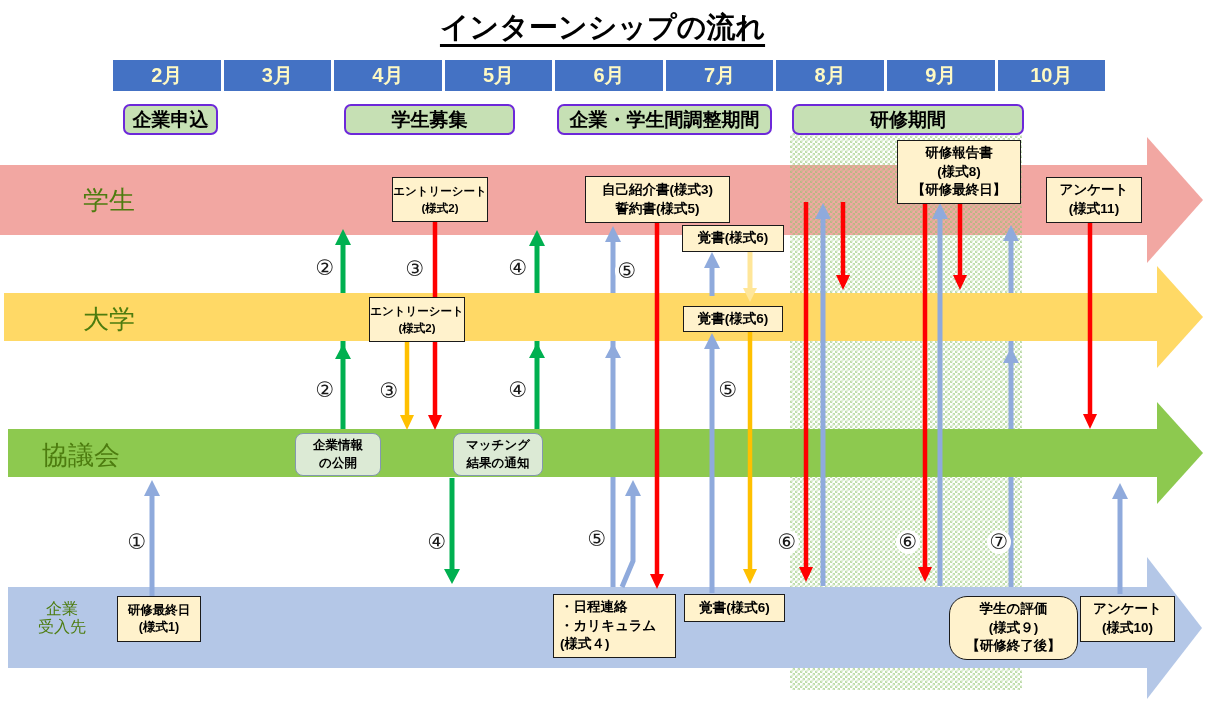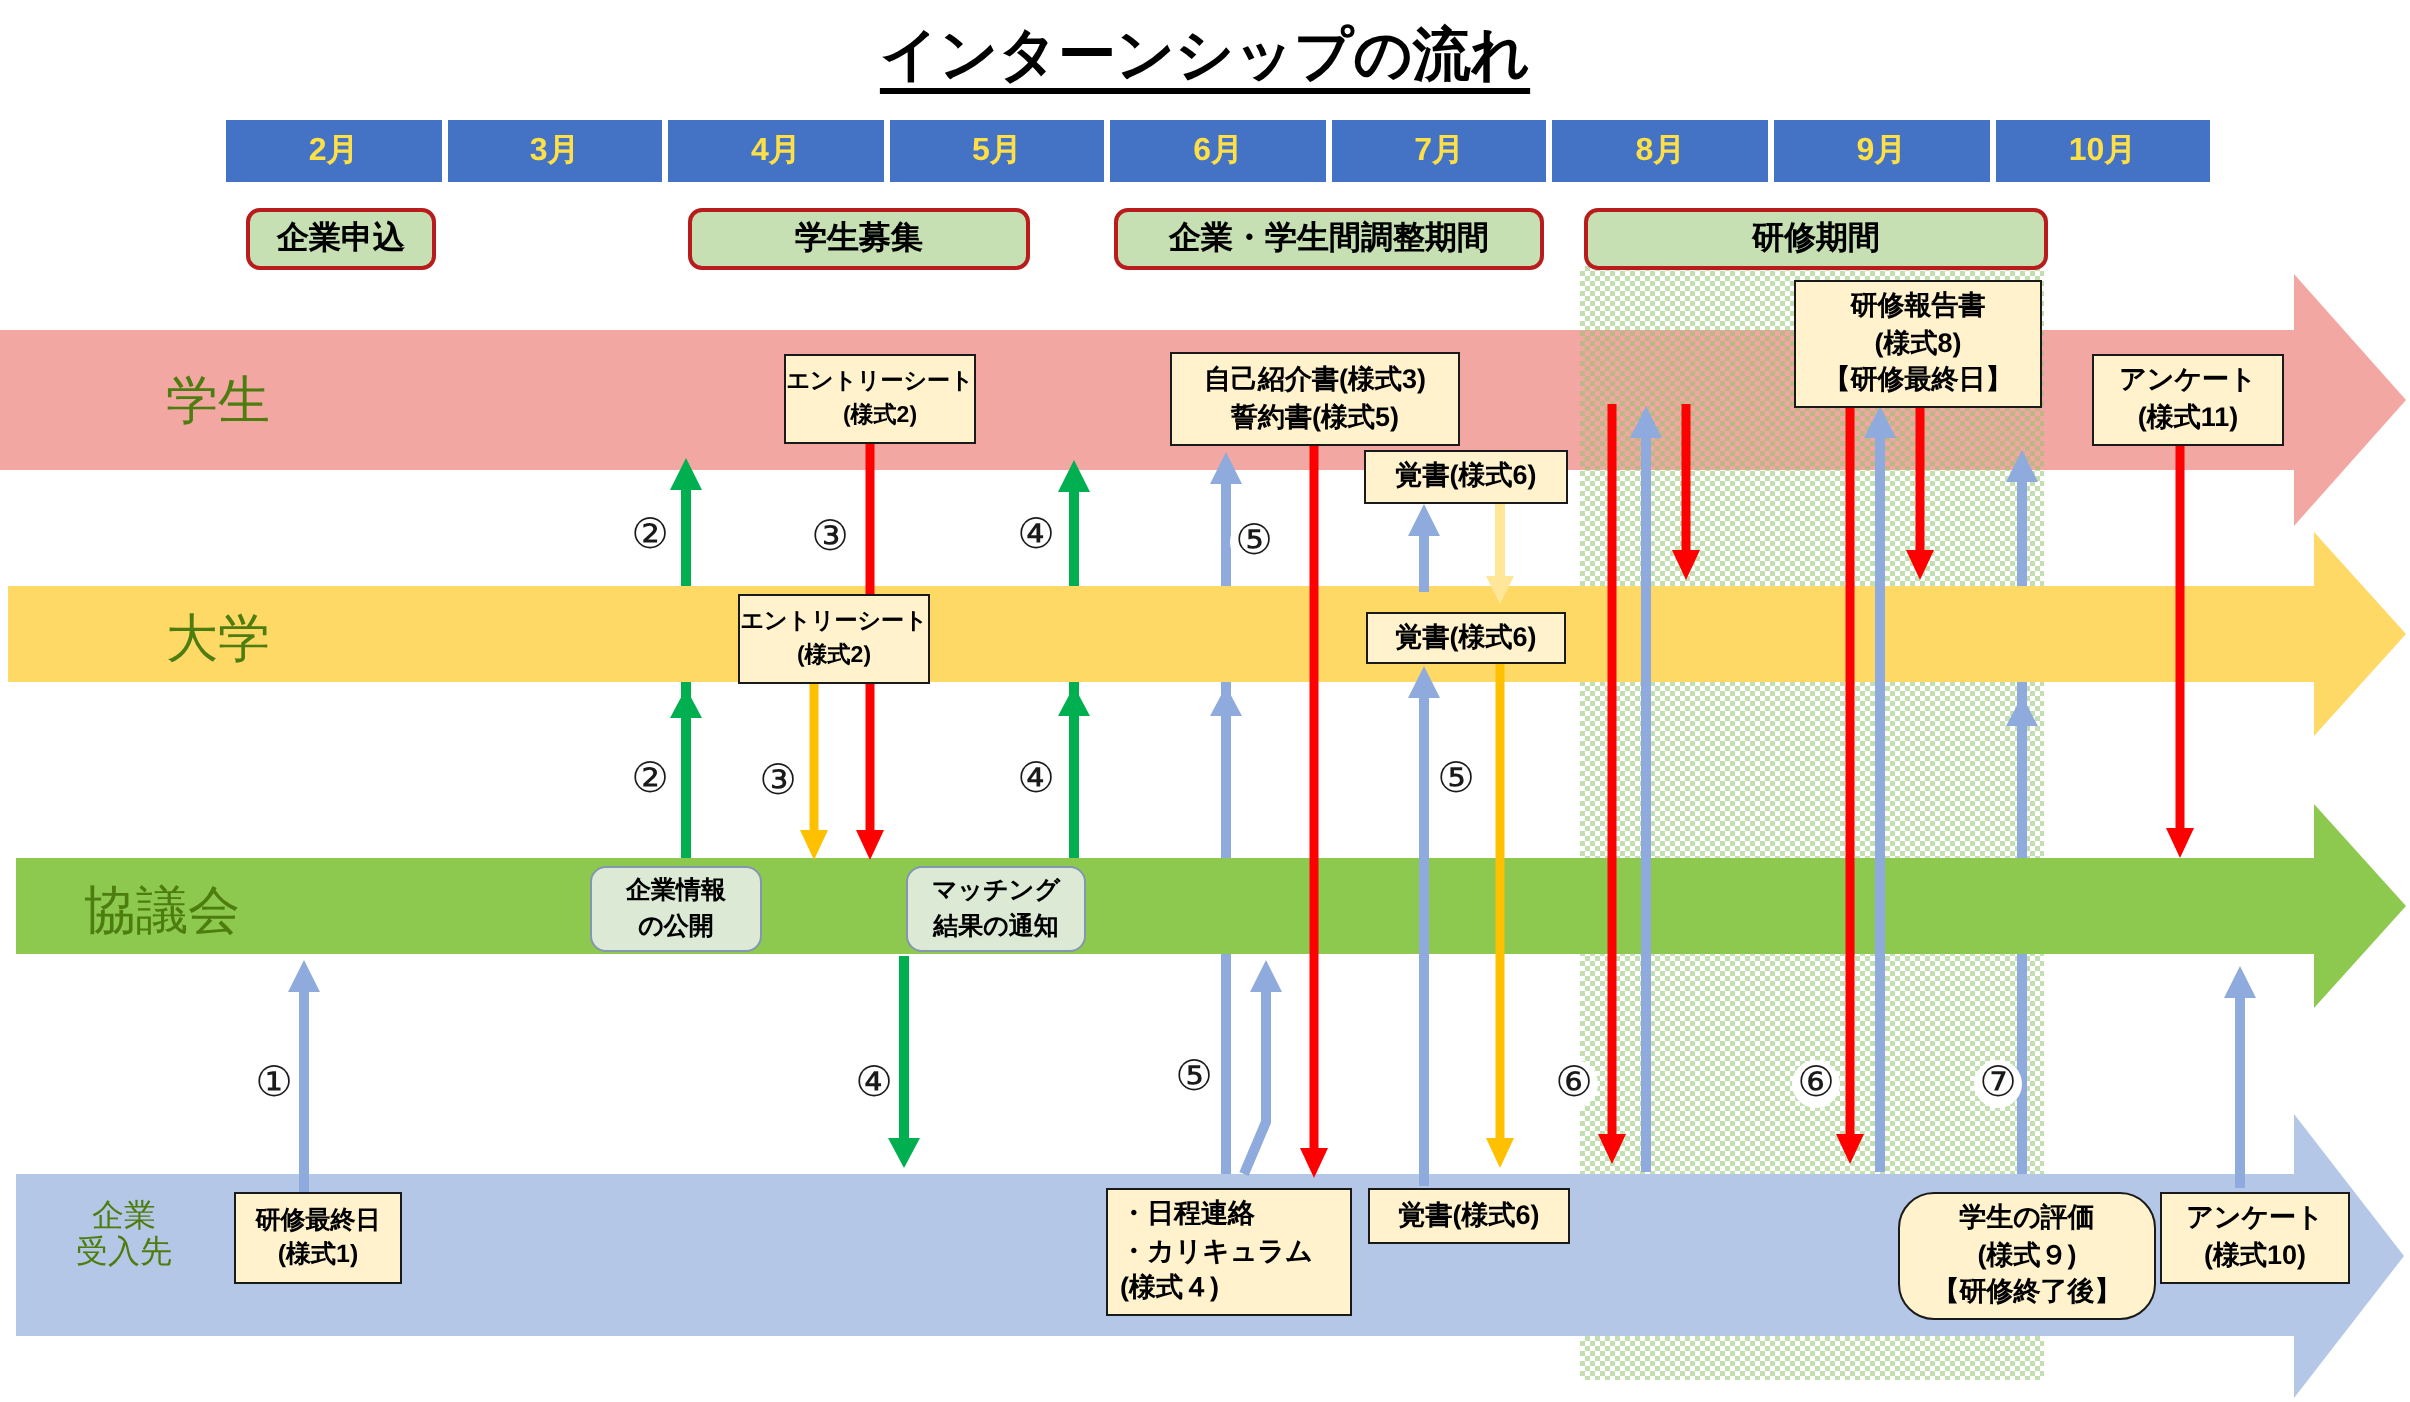--- a/index.html
+++ b/index.html
@@ -4,25 +4,25 @@
 <style>
   html,body{margin:0;padding:0;background:#fff;}
   #stage{position:relative;width:1205px;height:701px;background:#fff;overflow:hidden;
          font-family:"Liberation Sans","DejaVu Sans",sans-serif;}
   .abs{position:absolute;}
   
   #title{left:0;top:8px;width:1205px;text-align:center;font-size:29px;font-weight:bold;color:#000;}
   #title span{text-decoration:underline;text-decoration-thickness:2.5px;text-underline-offset:7px;}
   
   #months{left:113px;top:60px;width:992px;height:31px;display:flex;gap:3px;z-index:6;}
-  .month{flex:1;background:#4472C4;color:#fde047;font-size:16px;font-weight:bold;
+  .month{flex:1;background:#4472C4;color:#fef9c3;font-size:20px;font-weight:bold;
          display:flex;align-items:center;justify-content:center;}
   
-  .period{background:#C6E0B4;border:2px solid #b91c1c;border-radius:7px;color:#000;
-          font-size:16px;font-weight:bold;display:flex;align-items:center;justify-content:center;z-index:6;}
+  .period{background:#C6E0B4;border:2px solid #6d28d9;border-radius:7px;color:#000;
+          font-size:19px;font-weight:bold;display:flex;align-items:center;justify-content:center;z-index:6;}
   
   #hatch{left:790px;top:133px;width:232px;height:557px;z-index:2;
     background-image:
       linear-gradient(45deg, rgba(146,197,112,.55) 25%, transparent 25%, transparent 75%, rgba(146,197,112,.55) 75%),
       linear-gradient(45deg, rgba(146,197,112,.55) 25%, transparent 25%, transparent 75%, rgba(146,197,112,.55) 75%);
     background-size:5px 5px;background-position:0 0,2.5px 2.5px;}
   
   .band{position:absolute;}
   .tri{position:absolute;width:0;height:0;}
   #band-student{left:0;top:165px;width:1148px;height:70px;background:#F2A7A2;z-index:1;}

